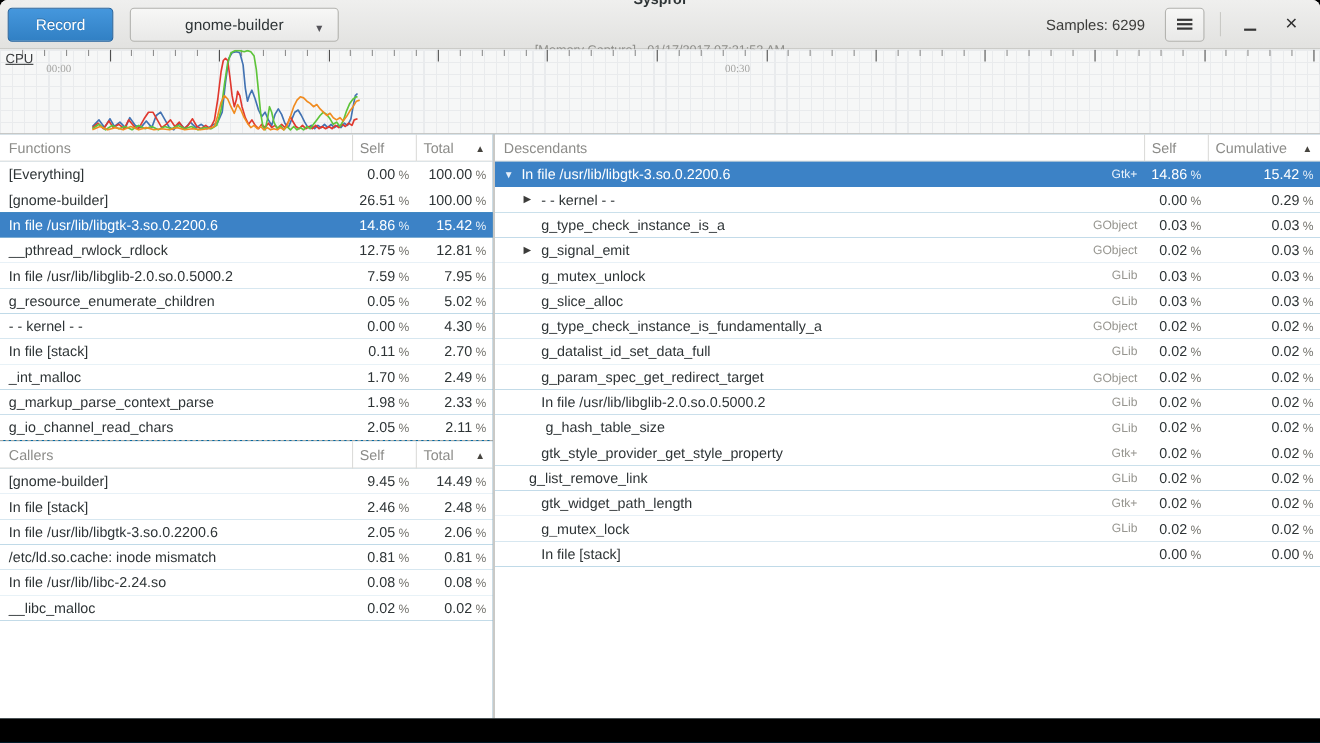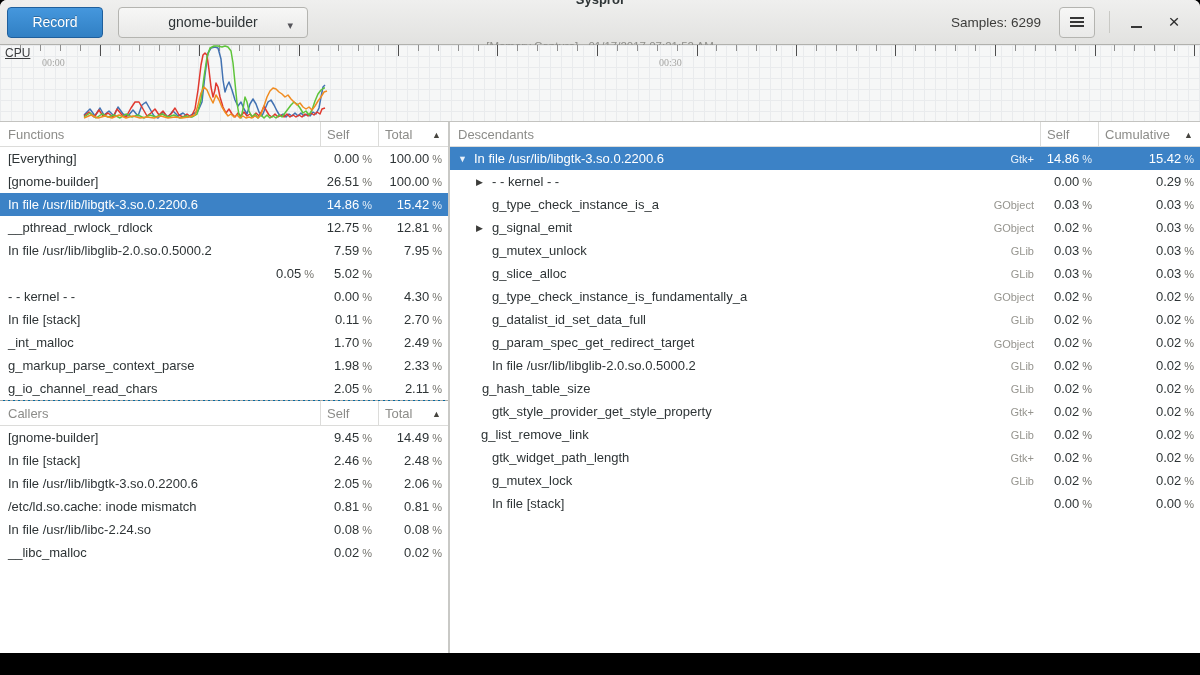--- a/index.html
+++ b/index.html
@@ -206,20 +206,21 @@
             <div class="c-name">__pthread_rwlock_rdlock</div>
             <div class="c-num "><span>12.75</span><span class="pct">%</span></div>
             <div class="c-num "><span>12.81</span><span class="pct">%</span></div>
           </div>
           <div class="row g-left">
             <div class="c-name">In file /usr/lib/libglib-2.0.so.0.5000.2</div>
             <div class="c-num "><span>7.59</span><span class="pct">%</span></div>
             <div class="c-num "><span>7.95</span><span class="pct">%</span></div>
           </div>
           <div class="row g-left">
+            <div class="c-name">g_resource_enumerate_children</div>
             <div class="c-num "><span>0.05</span><span class="pct">%</span></div>
             <div class="c-num "><span>5.02</span><span class="pct">%</span></div>
           </div>
           <div class="row g-left">
             <div class="c-name">- - kernel - -</div>
             <div class="c-num "><span>0.00</span><span class="pct">%</span></div>
             <div class="c-num "><span>4.30</span><span class="pct">%</span></div>
           </div>
           <div class="row g-left">
             <div class="c-name">In file [stack]</div>
@@ -382,21 +383,21 @@
           <div class="row g-right">
             <div class="c-name" style="padding-left: 26px;">
               <span class="exp"></span>
               <span>In file /usr/lib/libglib-2.0.so.0.5000.2</span>
               <span class="tag">GLib</span>
             </div>
             <div class="c-num "><span>0.02</span><span class="pct">%</span></div>
             <div class="c-num "><span>0.02</span><span class="pct">%</span></div>
           </div>
           <div class="row g-right">
-            <div class="c-name" style="padding-left: 16px;">
+            <div class="c-name" style="padding-left: 30px; align-items: flex-end;">
               <span class="exp"></span>
               <span>g_hash_table_size</span>
               <span class="tag">GLib</span>
             </div>
             <div class="c-num "><span>0.02</span><span class="pct">%</span></div>
             <div class="c-num "><span>0.02</span><span class="pct">%</span></div>
           </div>
           <div class="row g-right">
             <div class="c-name" style="padding-left: 26px;">
               <span class="exp"></span>

